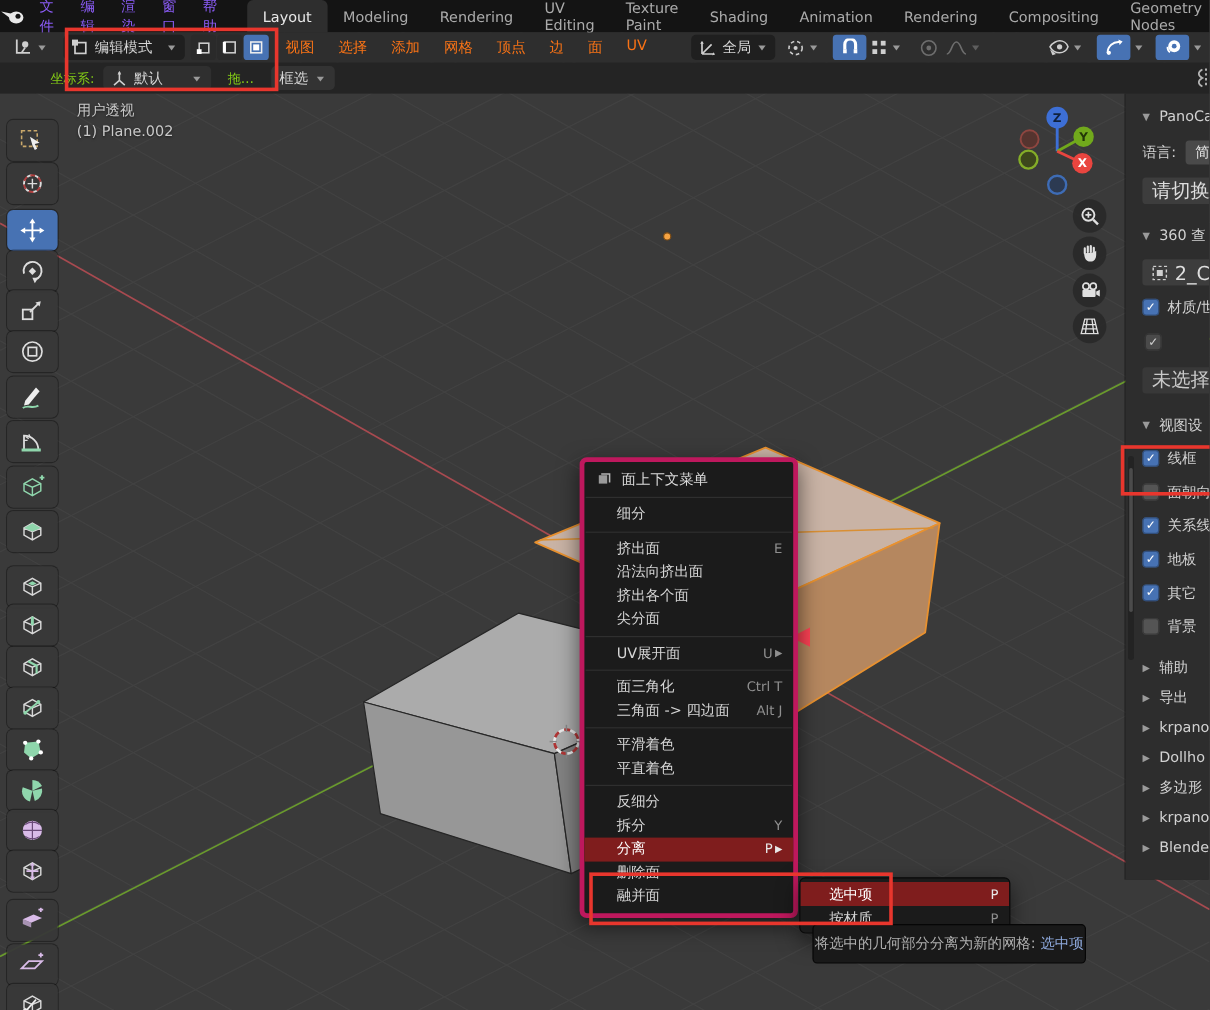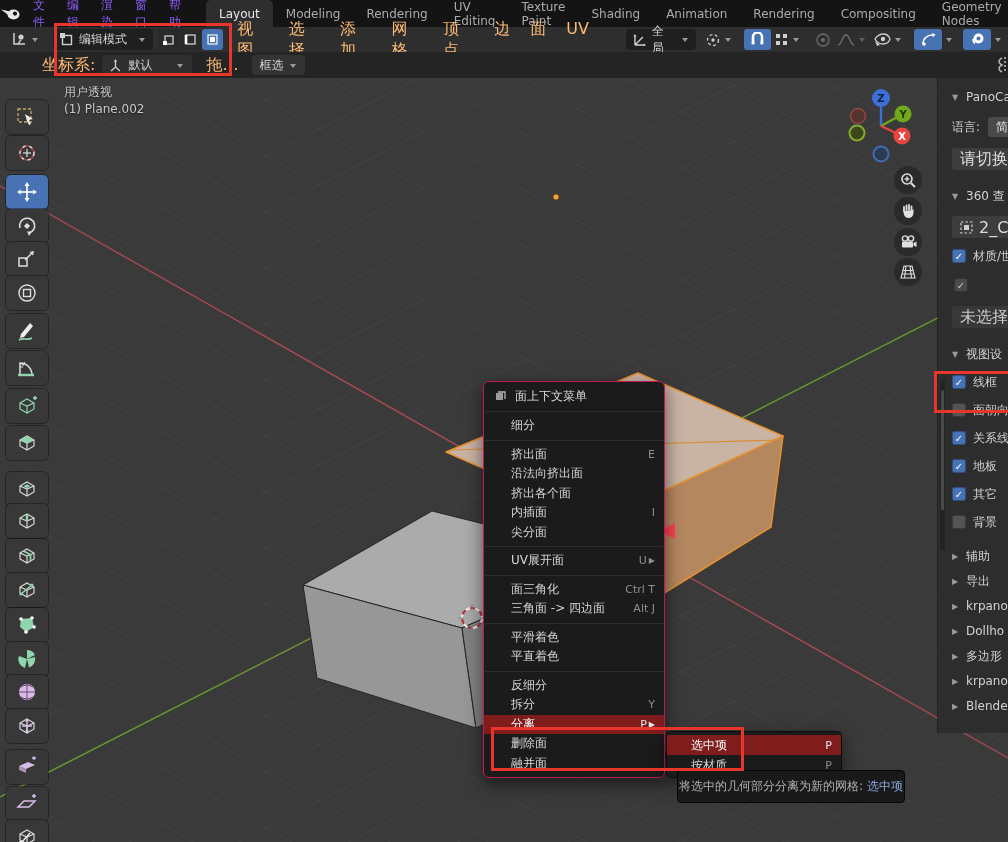--- a/index.html
+++ b/index.html
@@ -17,26 +17,26 @@
   .tb-tab.active { background:#2e2e2e; color:#e8e8e8; }
   
   #hdr2 { position:absolute; left:0; top:27px; width:1008px; height:25px; background:#2e2e2e; display:flex; align-items:center; z-index:8; }
   .pill { background:#1f1f1f; border-radius:4px; height:21px; display:flex; align-items:center; padding:0 6px; gap:5px; }
   .pill .lbl { color:#d4d4d4; font-size:12px; }
   .chev { display:inline-block; width:9px; height:7px; position:relative; }
   .chev::before { content:""; position:absolute; left:1px; top:2px; border-left:3.5px solid transparent; border-right:3.5px solid transparent; border-top:4px solid #9a9a9a; }
   .selbtns { display:flex; gap:1px; margin-left:5px; }
   .selbtn { width:21px; height:21px; background:#2a2a2a; border-radius:3px; display:flex; align-items:center; justify-content:center; }
   .selbtn.active { background:#4772b3; }
-  .hdr-menu { color:#fdba74; font-size:16px; padding:0 10px; }
+  .hdr-menu { color:#f97316; font-size:12px; padding:0 10px; }
   .icbtn { height:21px; border-radius:3px; display:flex; align-items:center; justify-content:center; padding:0 3px; }
   .icbtn.blue { background:#4772b3; }
   
   #hdr3 { position:absolute; left:0; top:52px; width:1008px; height:26px; background:#242424; display:flex; align-items:center; z-index:8; }
-  .h3lbl { color:#fdba74; font-size:16px;text-align:center; }
+  .h3lbl { color:#84cc16; font-size:11px;text-align:center; }
   .pill2 { background:#2f2f2f; border-radius:4px; height:20px; display:flex; align-items:center; padding:0 7px; gap:6px; }
   
   #vp-label { position:absolute; left:64px; top:84px; color:#c9c9c9; font-size:12px; z-index:3; text-shadow:0 1px 2px rgba(0,0,0,.6); }
   #vp-object { position:absolute; left:64px; top:102px; color:#c9c9c9; font-size:12px; z-index:3; text-shadow:0 1px 2px rgba(0,0,0,.6); }
   
   #toolbar { position:absolute; left:6px; top:84px; width:44px; z-index:5; }
   .tool { position:absolute; left:0; width:42px; height:34px; background:rgba(56,56,56,.95); border-radius:5px; display:flex; align-items:center; justify-content:center; box-shadow:0 0 0 1px rgba(0,0,0,.35); }
   .tool.active { background:#4772b3; }
   
   #sidebar { position:absolute; left:938px; top:78px; width:70px; height:655px; background:#2d2d2d; z-index:6; overflow:hidden; box-shadow:-1px 0 0 rgba(0,0,0,.4); }
@@ -47,21 +47,21 @@
   .sb-btn { background:#3d3d3d; border-radius:3px; height:22px; display:flex; align-items:center; padding:0 8px; color:#dedede; width:96px; }
   .cbx { width:14px; height:14px; border-radius:3px; background:#545454; margin-right:7px; flex:0 0 auto; display:flex; align-items:center; justify-content:center; font-size:10px; color:#fff; box-shadow:inset 0 0 0 1px rgba(0,0,0,.3); }
   .cbx.on { background:#4772b3; }
   .cbx.gray { background:#4a4a4a; color:#cfcfcf; }
   #sb-scroll { position:absolute; left:940px; top:380px; width:5px; height:170px; background:#232323; border-radius:3px; z-index:7; }
   #sb-scroll .thumb { position:absolute; left:1px; top:10px; width:3px; height:120px; background:#4b4b4b; border-radius:2px; }
   
   #navgizmo { position:absolute; left:846px; top:86px; z-index:5; }
   .navbtn { position:absolute; width:28px; height:28px; border-radius:50%; background:rgba(40,40,40,.85); display:flex; align-items:center; justify-content:center; z-index:5; }
   
-  #ctxmenu { position:absolute; left:483px; top:381px; width:182px; background:#1b1b1b; border:1px solid #be185d; border-radius:6px; box-shadow:0 6px 18px rgba(0,0,0,.55); padding:3px 0 4px; z-index:10; box-sizing:border-box; }
+  #ctxmenu { position:absolute; left:483px; top:381px; width:182px; background:#1b1b1b; border:4px solid #be185d; border-radius:6px; box-shadow:0 6px 18px rgba(0,0,0,.55); padding:3px 0 4px; z-index:10; box-sizing:border-box; }
   .m-header { height:22px; display:flex; align-items:center; gap:7px; padding:0 10px; color:#dcdcdc; font-size:12px; }
   .mi { height:19.5px; display:flex; align-items:center; padding:0 9px 0 27px; color:#d6d6d6; font-size:12px; }
   .mi .sc { margin-left:auto; color:#8f8f8f; font-size:11px; display:flex; align-items:center; gap:2px; }
   .mi.sel { background:#7f1d1d; color:#ffffff; }
   .mi.sel .sc { color:#e8e8e8; }
   .msep { height:1px; background:#2f2f2f; margin:4px 1px; }
   .subarr { font-size:8px; color:inherit; }
   
   #submenu { position:absolute; left:666px; top:731px; width:176px; height:47px; background:#1b1b1b; border:1px solid #0a0a0a; border-radius:5px; box-shadow:0 6px 18px rgba(0,0,0,.55); padding:3px 0; z-index:11; box-sizing:border-box; overflow:hidden; }
   #submenu .mi { padding:0 9px 0 24px; height:20px; }
@@ -642,26 +642,20 @@
         <span>E</span>
       </span>
     </div>
     <div class="mi">
       <span>沿法向挤出面</span>
     </div>
     <div class="mi">
       <span>挤出各个面</span>
     </div>
     <div class="mi">
-      <span>内插面</span>
-      <span class="sc">
-        <span>I</span>
-      </span>
-    </div>
-    <div class="mi">
       <span>尖分面</span>
     </div>
     <div class="msep"></div>
     <div class="mi">
       <span>UV展开面</span>
       <span class="sc">
         <span>U</span>
         <span class="subarr">▶</span>
       </span>
     </div>

